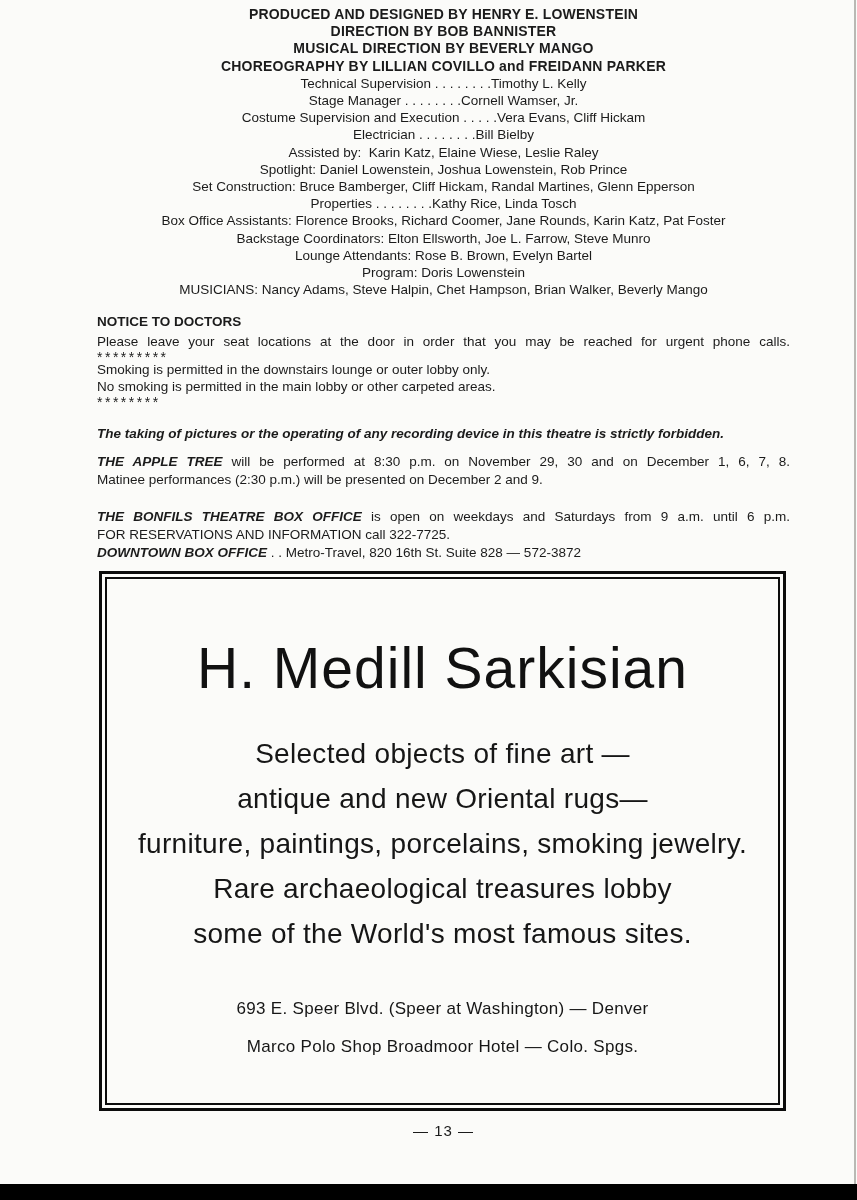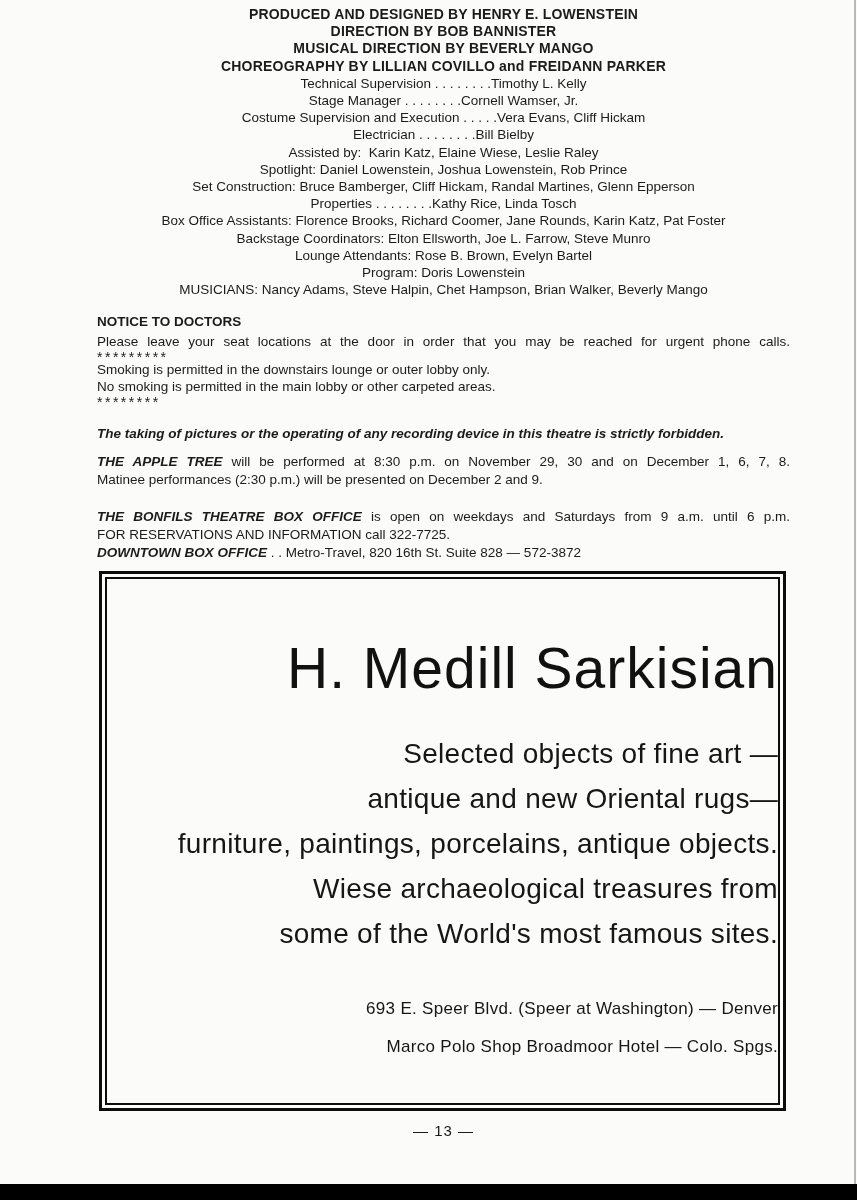--- a/index.html
+++ b/index.html
@@ -15,21 +15,21 @@
   .credits .hd{font-weight:bold;font-size:14px;line-height:17.2px;letter-spacing:.2px;}
   .credits .cr{font-weight:normal;font-size:13.5px;line-height:17.2px;white-space:pre;}
   
   .notice-title{left:97px;top:314px;width:693px;font-weight:bold;font-size:13.5px;}
   .para{left:97px;width:693px;font-size:13.5px;line-height:17px;}
   .justify-line{text-align:justify;text-align-last:justify;}
   .stars{left:97px;width:693px;font-size:14px;letter-spacing:2.5px;line-height:12px;}
   .bold{font-weight:bold;font-style:italic;}
   
   .ad-box{left:99px;top:571px;width:687px;height:540px;border:3px solid #0c0c0c;box-sizing:border-box;}
-  .ad-inner{position:absolute;left:3px;top:3px;right:3px;bottom:3px;border:2px solid #0c0c0c;text-align:right;}
+  .ad-inner{position:absolute;left:3px;top:3px;right:3px;bottom:3px;border:2px solid #0c0c0c;text-align:center;}
   .ad-title{margin-top:58px;font-size:57px;line-height:62px;letter-spacing:1px;color:#111;}
   .ad-body{margin-top:32px;}
   .ad-body p{margin:0;font-size:28px;line-height:45px;letter-spacing:.3px;color:#161616;}
   .ad-addr{margin-top:34px;}
   .ad-addr p{margin:0;font-size:17px;line-height:38px;letter-spacing:.3px;color:#161616;}
   
   .page-number{left:97px;top:1122px;width:693px;text-align:center;font-size:15px;letter-spacing:1px;}
   .scan-bar{left:0;top:1184px;width:857px;height:16px;background:#000;}
   .scan-edge{right:1px;top:0;width:2px;height:1200px;background:#b9b9b4;}
 </style>
@@ -71,22 +71,22 @@
 <div class="abs para justify-line" style="top:508px;"><span class="bold">THE BONFILS THEATRE BOX OFFICE</span><span> is open on weekdays and Saturdays from 9 a.m. until 6 p.m.</span></div>
 <div class="abs para" style="top:526px;">FOR RESERVATIONS AND INFORMATION call 322-7725.</div>
 <div class="abs para" style="top:544px;"><span class="bold">DOWNTOWN BOX OFFICE</span><span> . . Metro-Travel, 820 16th St. Suite 828 — 572-3872</span></div>
 
 <div class="abs ad-box">
   <div class="ad-inner">
     <div class="ad-title">H. Medill Sarkisian</div>
     <div class="ad-body">
       <p>Selected objects of fine art —</p>
       <p>antique and new Oriental rugs—</p>
-      <p>furniture, paintings, porcelains, antique objects.</p>
-      <p>Wiese archaeological treasures from</p>
+      <p>furniture, paintings, porcelains, smoking jewelry.</p>
+      <p>Rare archaeological treasures lobby</p>
       <p>some of the World's most famous sites.</p>
     </div>
     <div class="ad-addr">
       <p>693 E. Speer Blvd. (Speer at Washington) — Denver</p>
       <p>Marco Polo Shop Broadmoor Hotel — Colo. Spgs.</p>
     </div>
   </div>
 </div>
 
 <div class="abs page-number">— 13 —</div>

